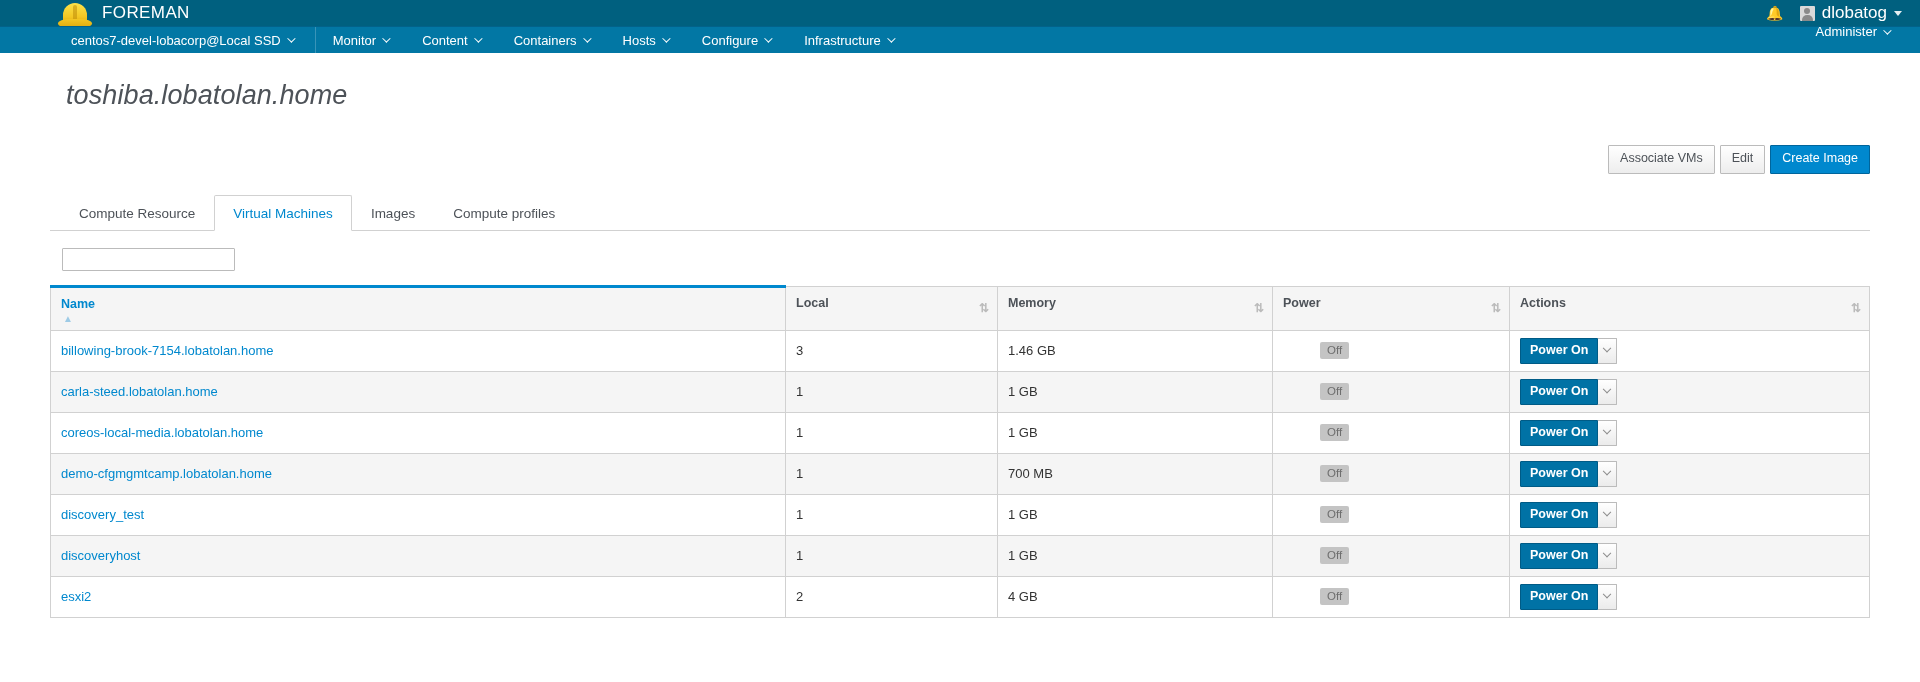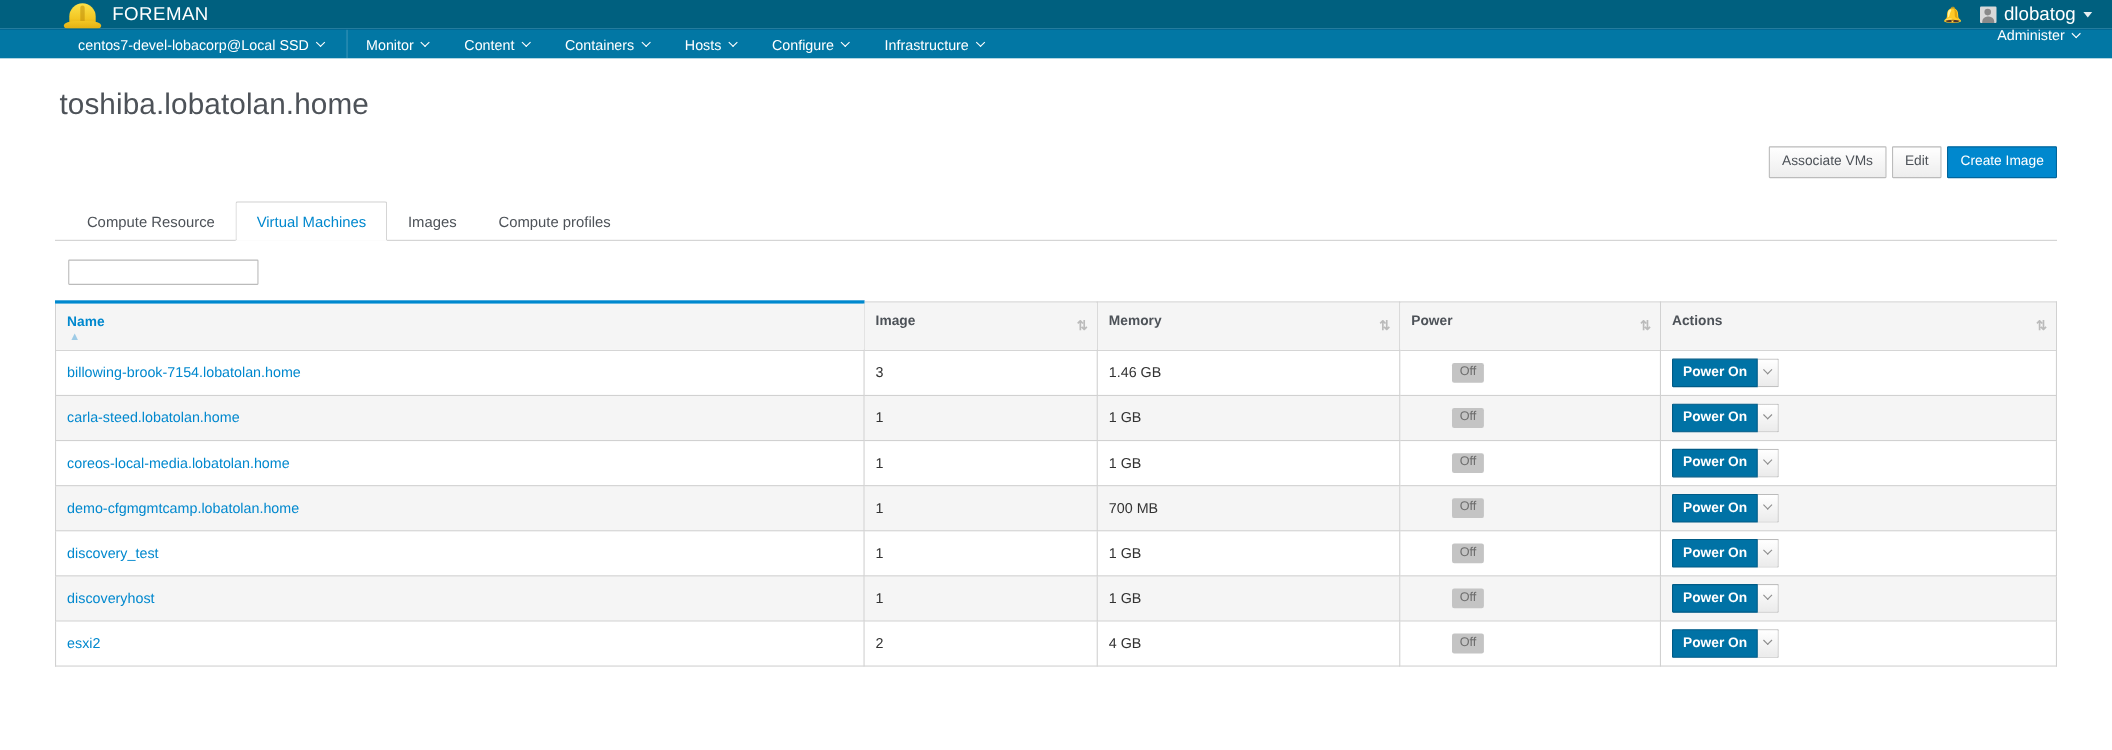--- a/index.html
+++ b/index.html
@@ -127,29 +127,30 @@
   .nav-right { position: absolute; right: 14px; top: 0; bottom: 17px; display:flex; }
 
   
   .page {
     padding: 0 50px;
   }
   .page-title {
     font-size: 27px;
     color: #4d5258;
     font-weight: normal;
-    margin: 27px 0 0 4px;
+    margin: 27px 0 0 16px;
     letter-spacing: .1px;
+    font-style: italic;
   }
 
   .btn-toolbar {
     display: flex;
     justify-content: flex-end;
     gap: 0;
-    margin-top: 22px;
+    margin-top: 34px;
   }
   .btn {
     font-family: "Liberation Sans", sans-serif;
     font-size: 12.5px;
     padding: 5px 11px 6px;
     border: 1px solid #bbb;
     background: linear-gradient(180deg,#fff 0%,#ededed 100%);
     color: #4d5258;
     cursor: pointer;
     line-height: 1.25;
@@ -401,21 +402,21 @@
         <col style="width:237px">
         <col style="width:null">
       </colgroup>
       <thead>
         <tr>
           <th class="sorted-col">
             <span>Name</span>
             <span class="sort-asc">▲</span>
           </th>
           <th>
-            <span>Image</span>
+            <span>Local</span>
             <span class="sort-both">⇅</span>
           </th>
           <th>
             <span>Memory</span>
             <span class="sort-both">⇅</span>
           </th>
           <th>
             <span>Power</span>
             <span class="sort-both">⇅</span>
           </th>

